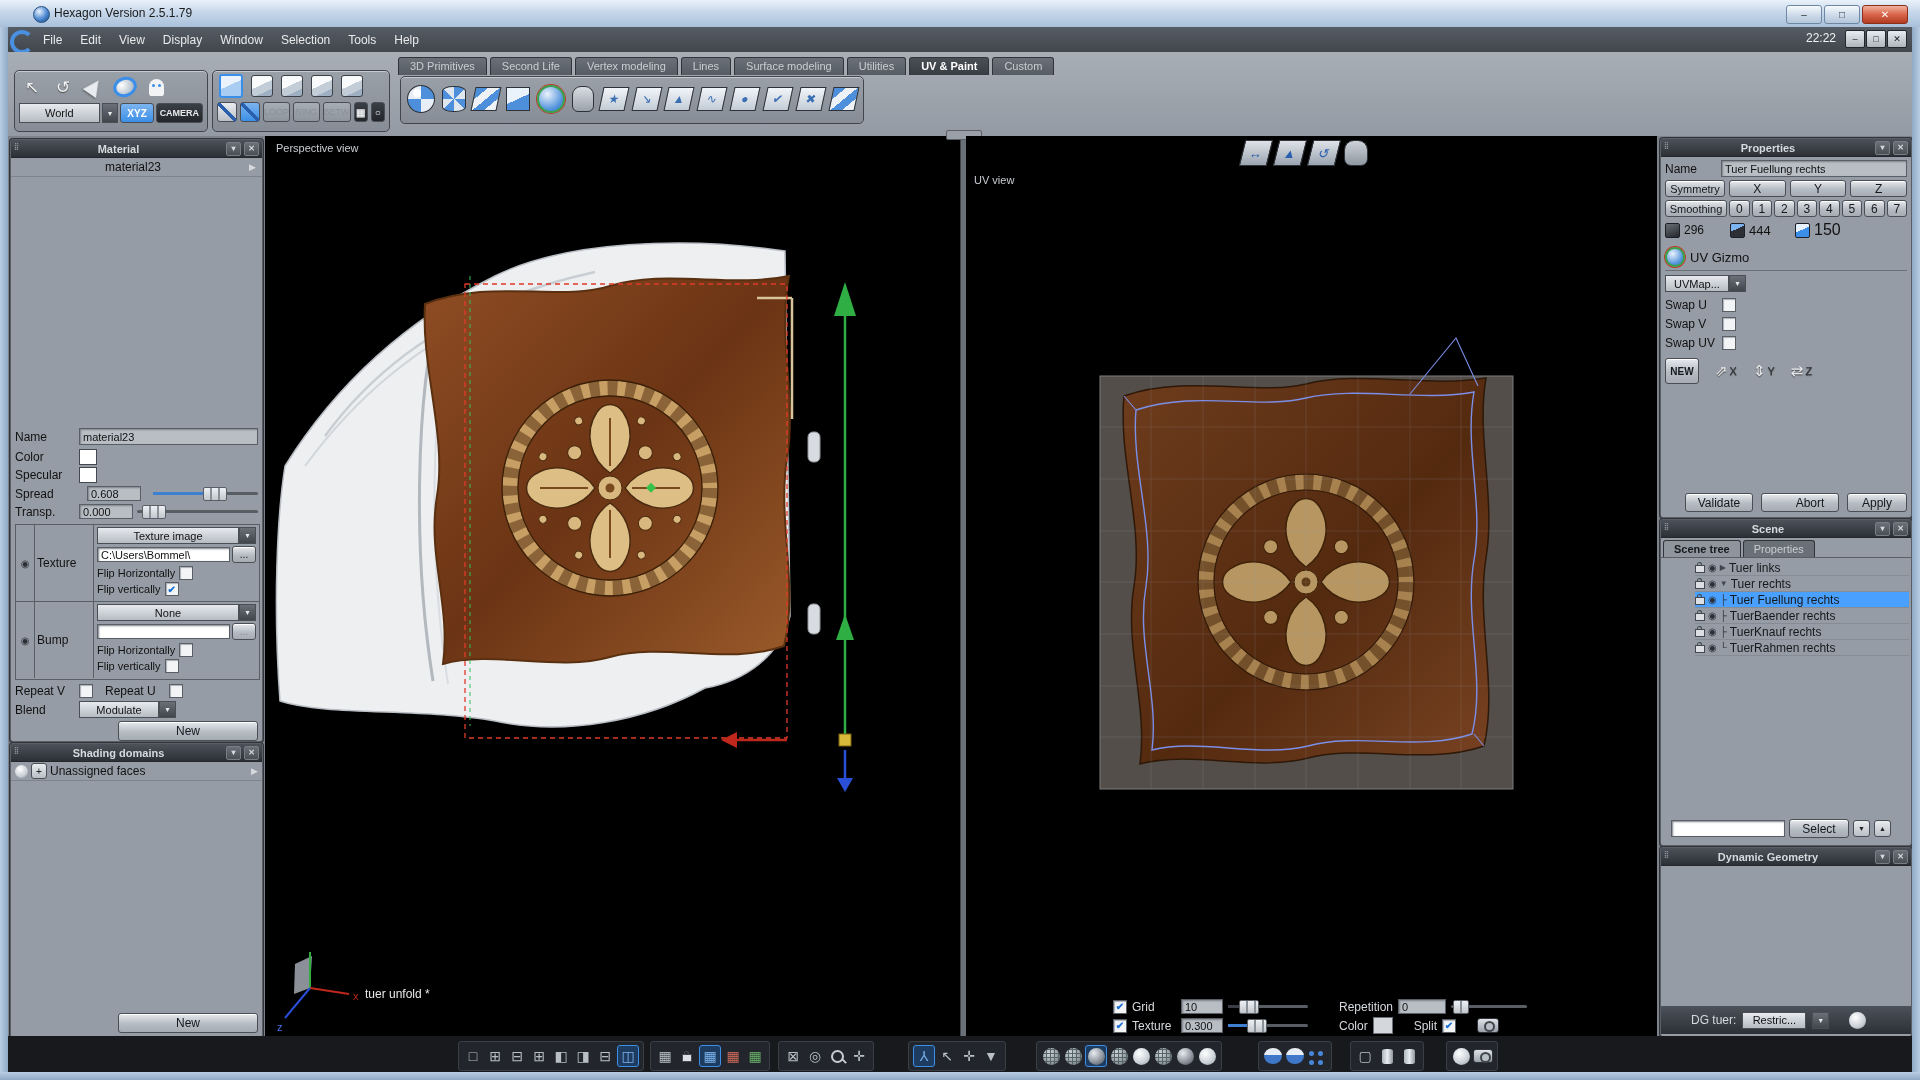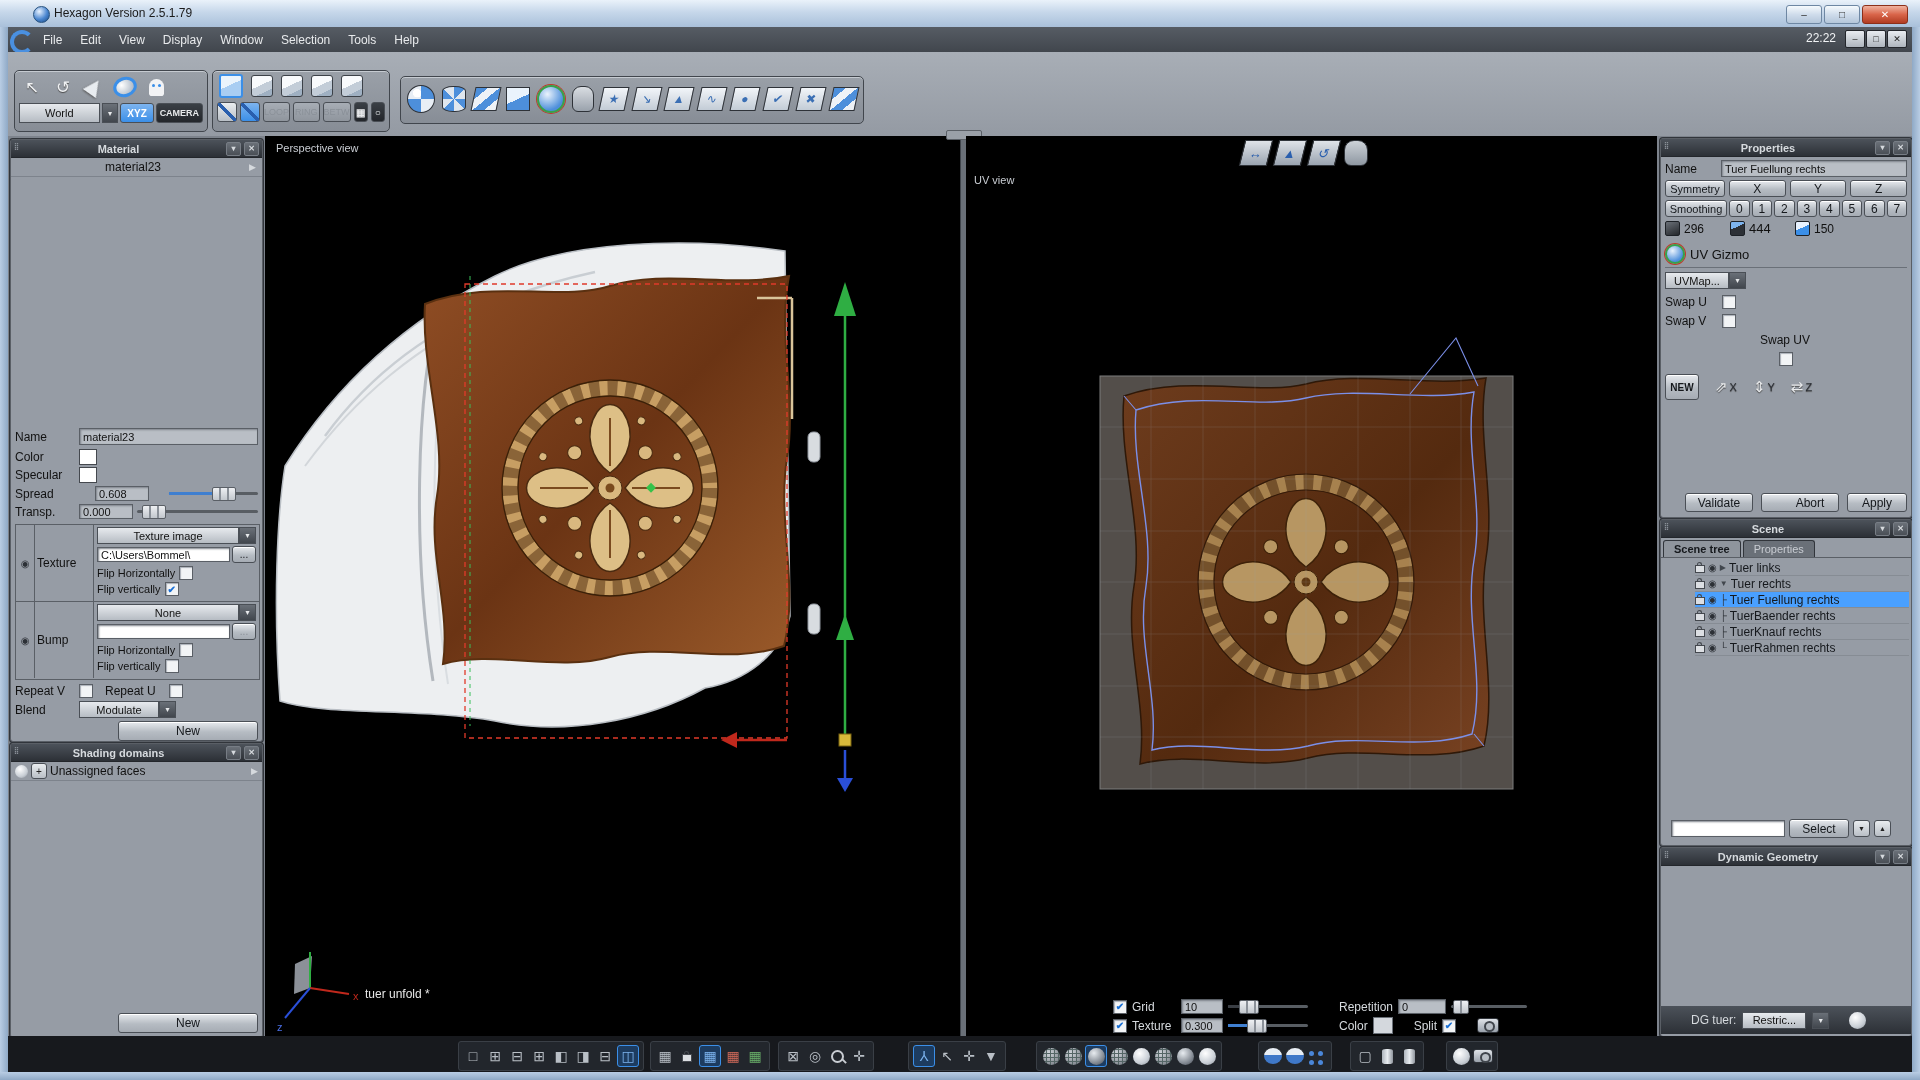--- a/index.html
+++ b/index.html
@@ -133,20 +133,30 @@
       <span>–</span>
     </div>
   <div class="abs mwin" style="left:1866px;">
       <span>□</span>
     </div>
   <div class="abs mwin" style="left:1887px;">
       <span>✕</span>
     </div>
 
   <div class="abs toolzone"></div>
+  <div class="abs tabs">
+    <div class="tab">3D Primitives</div>
+    <div class="tab">Second Life</div>
+    <div class="tab">Vertex modeling</div>
+    <div class="tab">Lines</div>
+    <div class="tab">Surface modeling</div>
+    <div class="tab">Utilities</div>
+    <div class="tab active">UV &amp; Paint</div>
+    <div class="tab">Custom</div>
+  </div>
 
   <div class="abs tgroup" style="left:14px;top:70px;width:192px;height:60px;">
     <div class="row" style="padding:3px 4px;gap:5px;">
       <div class="ticon">↖</div>
       <div class="ticon">↺</div>
       <div class="ticon">
           <div class="cone"></div>
         </div>
       <div class="ticon">
           <div class="orbit"></div>
@@ -230,21 +240,21 @@
       <div class="inp" style="flex:1;height:15px;">material23</div>
     </div>
     <div class="abs row" style="left:4px;top:309px;width:243px;height:15px;gap:4px;">
       <span style="width:60px;font-size:12px;">Color</span>
       <div style="width:16px;height:14px;background:#fff;border:1px solid #44484e;"></div>
     </div>
     <div class="abs row" style="left:4px;top:327px;width:243px;height:15px;gap:4px;">
       <span style="width:60px;font-size:12px;">Specular</span>
       <div style="width:16px;height:14px;background:#fff;border:1px solid #44484e;"></div>
     </div>
-    <div class="abs row" style="left:4px;top:346px;width:243px;height:15px;gap:20px;">
+    <div class="abs row" style="left:4px;top:346px;width:243px;height:15px;gap:12px;">
       <span style="width:60px;font-size:12px;">Spread</span>
       <div class="inp" style="width:46px;height:13px;">0.608</div>
       <div class="sl" style="flex:1;">
           <div class="fill" style="width:55%;"></div>
           <div class="hd" style="left:48%;"></div>
         </div>
     </div>
     <div class="abs row" style="left:4px;top:364px;width:243px;height:15px;gap:4px;">
       <span style="width:60px;font-size:12px;">Transp.</span>
       <div class="inp" style="width:46px;height:13px;">0.000</div>
@@ -606,42 +616,42 @@
       <div class="btn" style="flex:1;height:15px;">5</div>
       <div class="btn" style="flex:1;height:15px;">6</div>
       <div class="btn" style="flex:1;height:15px;">7</div>
     </div>
     <div class="row" style="padding:4px 4px 0;gap:4px;">
       <div class="statcube" style="background:linear-gradient(155deg,#6a7078,#23262b);"></div>
       <span style="width:42px;font-size:12px;">296</span>
       <div class="statcube" style="background:linear-gradient(155deg,#7db4ef 0 40%,#2c3036 40%);"></div>
       <span style="width:42px;font-size:13px;">444</span>
       <div class="statcube" style="background:linear-gradient(155deg,#e8f2ff 0 45%,#3b8fe8 45%);"></div>
-      <span style="width:42px;font-size:12px;">150</span>
+      <span style="width:42px;font-size:16px;">150</span>
     </div>
     <div class="row" style="padding:8px 4px 0;gap:5px;">
       <div class="i-globe" style="width:16px;height:16px;"></div>
       <span style="font-size:13px;">UV Gizmo</span>
     </div>
     <div style="margin:3px 4px 0;border-top:1px solid #6a7078;"></div>
     <div class="row" style="padding:4px 4px 0;gap:0;">
       <div class="ddl" style="width:62px;height:15px;">UVMap...</div>
       <div class="ddb" style="height:15px;">
           <span>▾</span>
         </div>
     </div>
     <div class="row" style="padding:6px 4px 0;gap:5px;">
       <span style="width:52px;font-size:12px;">Swap U</span>
       <div class="cb"></div>
     </div>
     <div class="row" style="padding:5px 4px 0;gap:5px;">
       <span style="width:52px;font-size:12px;">Swap V</span>
       <div class="cb"></div>
     </div>
-    <div class="row" style="padding:5px 4px 0;gap:5px;flex-direction:column;">
+    <div class="row" style="padding:5px 4px 0;gap:5px;">
       <span style="width:52px;font-size:12px;">Swap UV</span>
       <div class="cb"></div>
     </div>
     <div class="row" style="padding:8px 4px 0;gap:16px;">
       <div class="btn" style="width:32px;height:24px;font-size:10px;font-weight:bold;">NEW</div>
       <div class="row" style="gap:2px;font-size:15px;color:#e8eaec;text-shadow:0 1px 1px #444;">
           <span>⇗</span>
           <span style="font-size:11px;color:#2c3036;">X</span>
         </div>
       <div class="row" style="gap:2px;font-size:15px;color:#e8eaec;text-shadow:0 1px 1px #444;">

